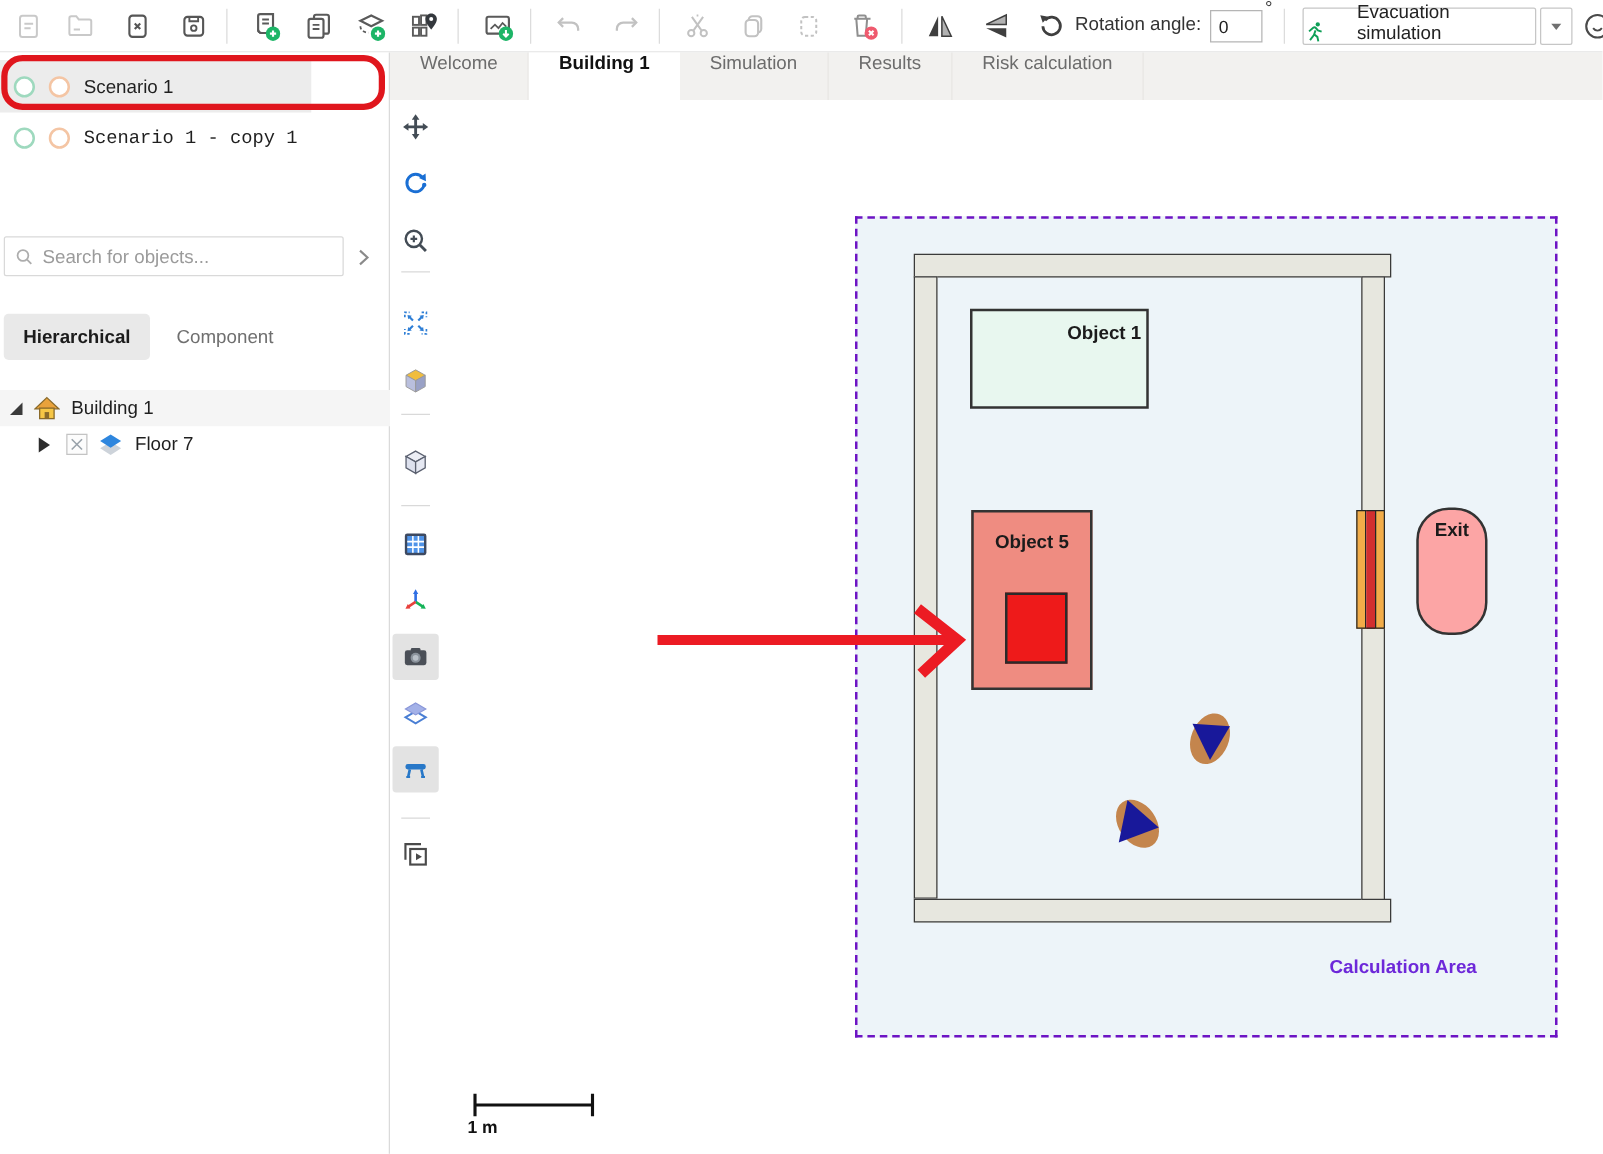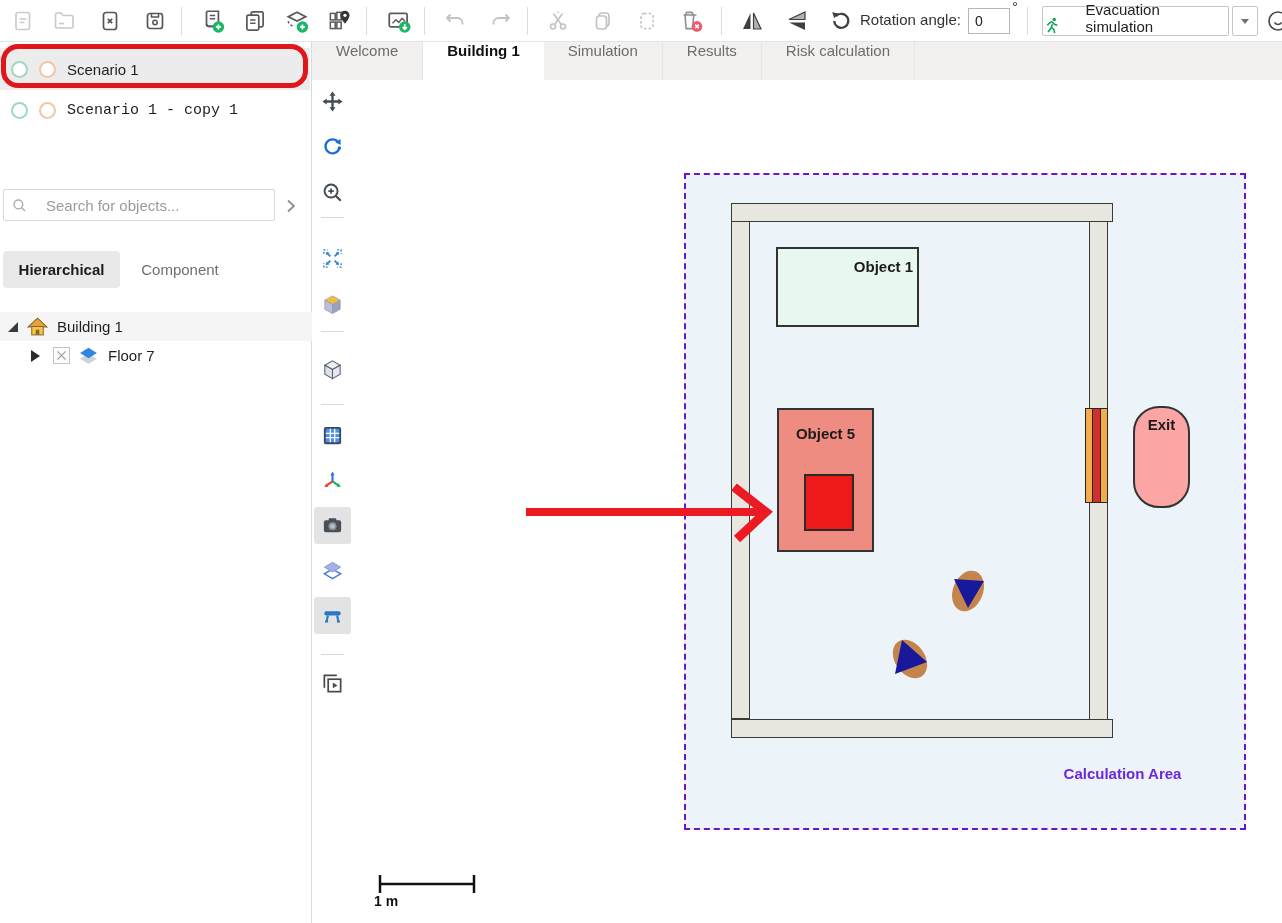--- a/index.html
+++ b/index.html
@@ -14,29 +14,29 @@
   .rot-label { position:absolute; left:860px; top:11px; font-size:15px; color:#333; }
   .rot-input { position:absolute; left:968px; top:8px; width:42px; height:26px; border:1px solid #b5b5b5; font-size:14px; padding-left:6px; color:#222; background:#fff; }
   .deg { position:absolute; left:1012px; top:-2px; font-size:15px; color:#333; }
   .run-btn { position:absolute; left:1042px; top:6px; width:187px; height:30px; background:#fff; border:1px solid #c6c6c6; border-radius:2px;
     display:flex; align-items:flex-end; justify-content:center; gap:24px; font-size:15px; color:#222; }
   .run-drop { position:absolute; left:1232px; top:6px; width:26px; height:30px; background:#fff; border:1px solid #c6c6c6; border-radius:2px; display:flex; align-items:center; justify-content:center; }
   .caret-down { width:0; height:0; border-left:4.5px solid transparent; border-right:4.5px solid transparent; border-top:5px solid #707070; }
 
   
   .sidebar { position:absolute; left:0; top:42px; width:312px; height:881px; background:#fff; border-right:1px solid #dadada; }
-  .scen-row { position:absolute; left:0; width:310px; display:flex; align-items:center; padding-left:11px; }
+  .scen-row { position:absolute; left:0; width:249px; display:flex; align-items:center; padding-left:11px; }
   .scen-row.sel { background:#ececec; }
   .circ { width:17px; height:17px; border-radius:50%; background:#fff; flex:none; }
   .circ.green { border:2px solid #9ed9be; }
   .circ.orange { border:2px solid #f4c5a4; margin-left:11px; }
   .scen-label { margin-left:11px; font-size:15px; color:#1f1f1f; }
   .annot { position:absolute; left:1px; top:2px; width:307px; height:44px; border:5px solid #e0161d; border-radius:17px; pointer-events:none; }
   .search-box { position:absolute; left:3px; top:147px; width:272px; height:32px; border:1px solid #d9d9d9; border-radius:2px; display:flex; align-items:center; padding:0 8px; gap:7px; background:#fff; }
-  .search-box input { border:none; outline:none; flex:1; font-size:15px; color:#333; font-family:inherit;margin-left:12px; }
+  .search-box input { border:none; outline:none; flex:1; font-size:15px; color:#333; font-family:inherit; }
   .search-box input::placeholder { color:#9b9b9b; }
   .chev-btn { position:absolute; left:279px; top:152px; width:24px; height:24px; display:flex; align-items:center; justify-content:center; }
   .pill { position:absolute; top:209px; height:37px; display:flex; align-items:center; justify-content:center; font-size:15px; border-radius:4px; }
   .pill.active { left:3px; width:117px; background:#e9e9e9; font-weight:bold; color:#1c1c1c; }
   .pill.inactive { left:122px; width:116px; color:#6f6f6f; }
   .tree-row { position:absolute; left:0; width:312px; height:29px; display:flex; align-items:center; }
   .tree-row.shade { background:#f5f5f5; }
   .exp-open { width:0; height:0; border-left:10px solid transparent; border-bottom:10px solid #3a3a3a; margin-left:8px; }
   .exp-closed { width:0; height:0; border-top:6px solid transparent; border-bottom:6px solid transparent; border-left:9px solid #2c2c2c; margin-left:31px; }
   .chkbox { width:17px; height:17px; border:1px solid #c3c3c3; background:#fcfcfc; margin-left:13px; display:flex; align-items:center; justify-content:center; }

